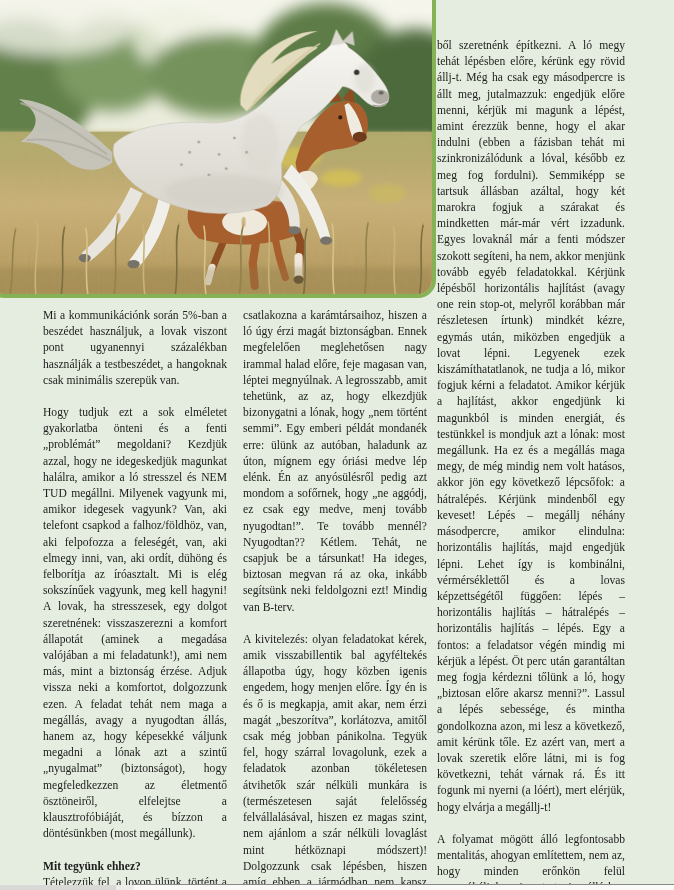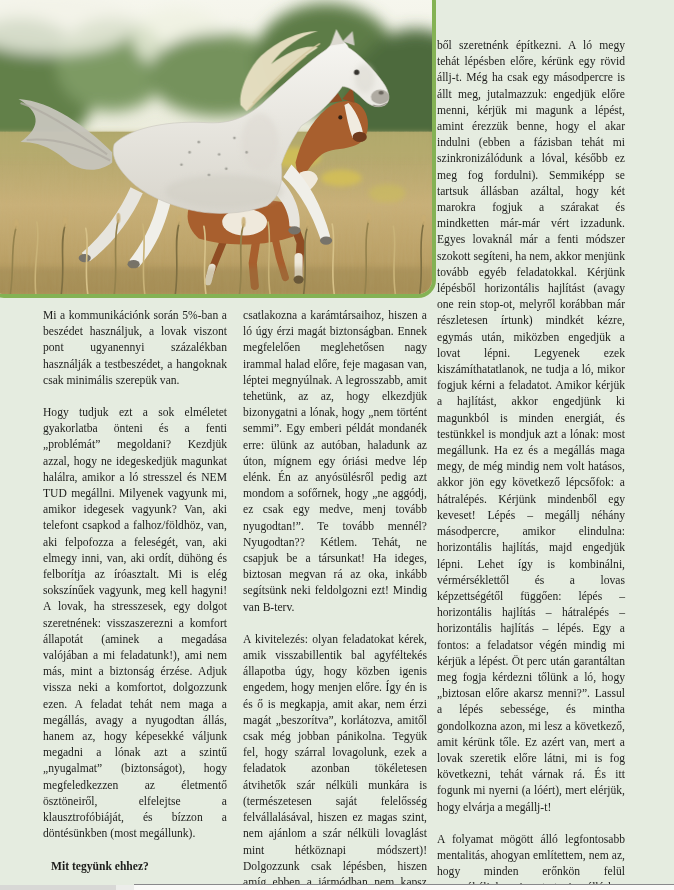--- a/index.html
+++ b/index.html
@@ -16,21 +16,21 @@
     background:#e8e9da;
   }
   .photo svg { display:block; width:100%; height:100%; }
   
   .col {
     position:absolute; text-align:justify;
     font-size:11.6px; line-height:16.2px;
     hyphens:auto; -webkit-hyphens:auto;
   }
   .col p { margin:0 0 16px; }
-  .col h3 { margin:8px; font-size:11.6px; line-height:16.2px; font-weight:bold; }
+  .col h3 { margin:0; font-size:11.6px; line-height:16.2px; font-weight:bold; }
   .col-left   { left:43px;  top:308px; width:184px; }
   .col-middle { left:243px; top:308px; width:184px; }
   .col-right  { left:437px; top:38px;  width:188px; }
   
   .edge-left  { position:absolute; left:0;    bottom:0; width:116px; height:5px; background:#d8d8d6; }
   .edge-mid   { position:absolute; left:116px;bottom:0; width:18px;  height:5px; background:#ecedea; }
   .edge-right { position:absolute; left:134px;bottom:0; width:540px; height:6px; background:#fafaf8; border-top:1px solid #89898b; box-sizing:border-box; }
 </style>
 </head>
 <body>

